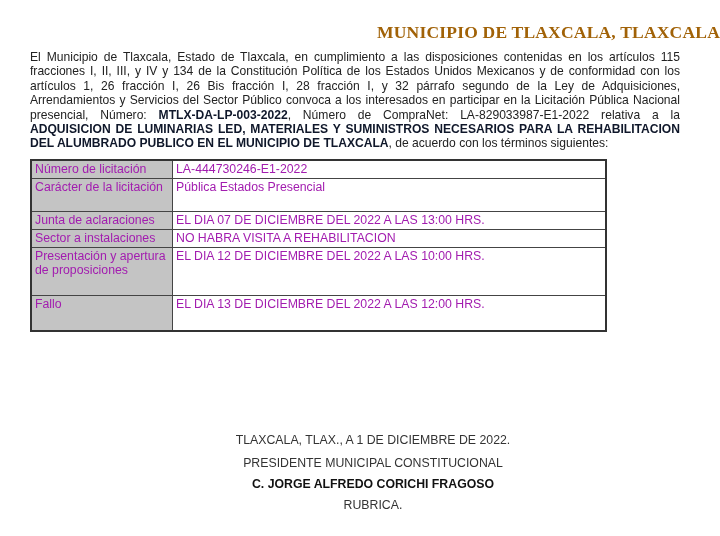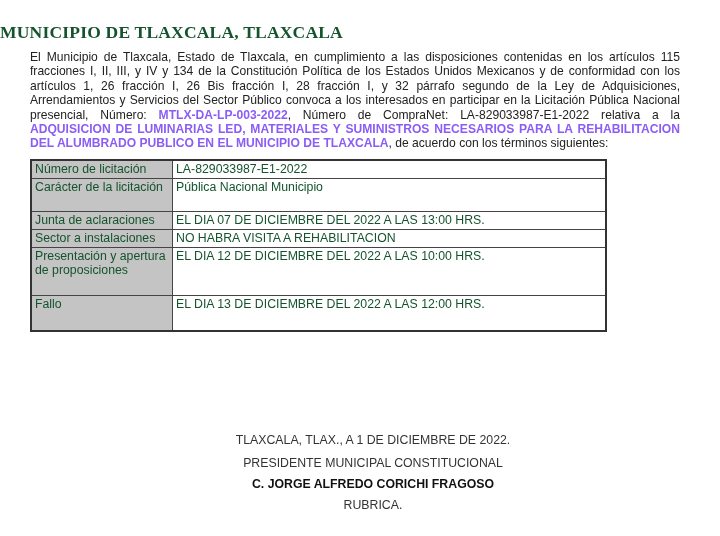--- a/index.html
+++ b/index.html
@@ -1,57 +1,57 @@
 <!DOCTYPE html>
 <html><head>
 <meta charset="utf-8">
 <style>
   html, body { margin: 0; padding: 0; background: #ffffff; }
   body { width: 720px; height: 536px; position: relative; overflow: hidden; color: #1a1a1a; }
   .title {
-    position: absolute; left: 0; top: 22px; width: 720px; text-align: left;
+    position: absolute; left: 0; top: 22px; width: 720px; text-align: right;
     font-family: "Liberation Serif", "DejaVu Serif", serif; font-weight: bold;
-    font-size: 17.5px; color: #14532d; letter-spacing: 0.2px;
+    font-size: 17.5px; color: #a16207; letter-spacing: 0.2px;
   }
   .intro {
     position: absolute; left: 30px; top: 50px; width: 650px;
     font-family: "Liberation Sans", "DejaVu Sans", sans-serif; font-size: 12.1px;
     line-height: 14.4px; text-align: justify; color: #222;
   }
-  .intro b { color: #8b5cf6; }
+  .intro b { color: #0f172a; }
   table.terms {
     position: absolute; left: 30px; top: 159px; width: 577px;
     border-collapse: collapse; border: 2px solid #333;
     font-family: "Liberation Sans", "DejaVu Sans", sans-serif; font-size: 12.3px; line-height: 14.6px;
   }
-  table.terms td { border: 1.5px solid #444; padding: 1px 3px 1px 3px; vertical-align: top; color: #14532d; }
+  table.terms td { border: 1.5px solid #444; padding: 1px 3px 1px 3px; vertical-align: top; color: #a21caf; }
   table.terms td.label { background: #c4c4c4; width: 134px; }
   table.terms td.value { background: #ffffff; }
   .footer {
     position: absolute; left: 0; width: 746px; text-align: center;
     font-family: "Liberation Sans", "DejaVu Sans", sans-serif; font-size: 12.3px; color: #333;
   }
   .footer.bold { font-weight: bold; color: #111; }
 </style>
 </head>
 <body>
 
 <div class="title">MUNICIPIO DE TLAXCALA, TLAXCALA</div>
 
 <div class="intro"><span>El Municipio de Tlaxcala, Estado de Tlaxcala, en cumplimiento a las disposiciones contenidas en los artículos 115 fracciones I, II, III, y IV y 134 de la Constitución Política de los Estados Unidos Mexicanos y de conformidad con los artículos 1, 26 fracción I, 26 Bis fracción I, 28 fracción I, y 32 párrafo segundo de la Ley de Adquisiciones, Arrendamientos y Servicios del Sector Público convoca a los interesados en participar en la Licitación Pública Nacional presencial, Número: </span><b>MTLX-DA-LP-003-2022</b><span>, Número de CompraNet: LA-829033987-E1-2022 relativa a la </span><b>ADQUISICION DE LUMINARIAS LED, MATERIALES Y SUMINISTROS NECESARIOS PARA LA REHABILITACION DEL ALUMBRADO PUBLICO EN EL MUNICIPIO DE TLAXCALA</b><span>, de acuerdo con los términos siguientes:</span></div>
 
 <table class="terms">
   <tbody>
       <tr style="height:18px">
     <td class="label">Número de licitación</td>
-    <td class="value">LA-829033987-E1-2022</td>
+    <td class="value">LA-444730246-E1-2022</td>
   </tr>
   <tr style="height:33px">
     <td class="label">Carácter de la licitación</td>
-    <td class="value">Pública Nacional Municipio</td>
+    <td class="value">Pública Estados Presencial</td>
   </tr>
   <tr style="height:18px">
     <td class="label">Junta de aclaraciones</td>
     <td class="value">EL DIA 07 DE DICIEMBRE DEL 2022 A LAS 13:00 HRS.</td>
   </tr>
   <tr style="height:18px">
     <td class="label">Sector a instalaciones</td>
     <td class="value">NO HABRA VISITA A REHABILITACION</td>
   </tr>
   <tr style="height:48px">

